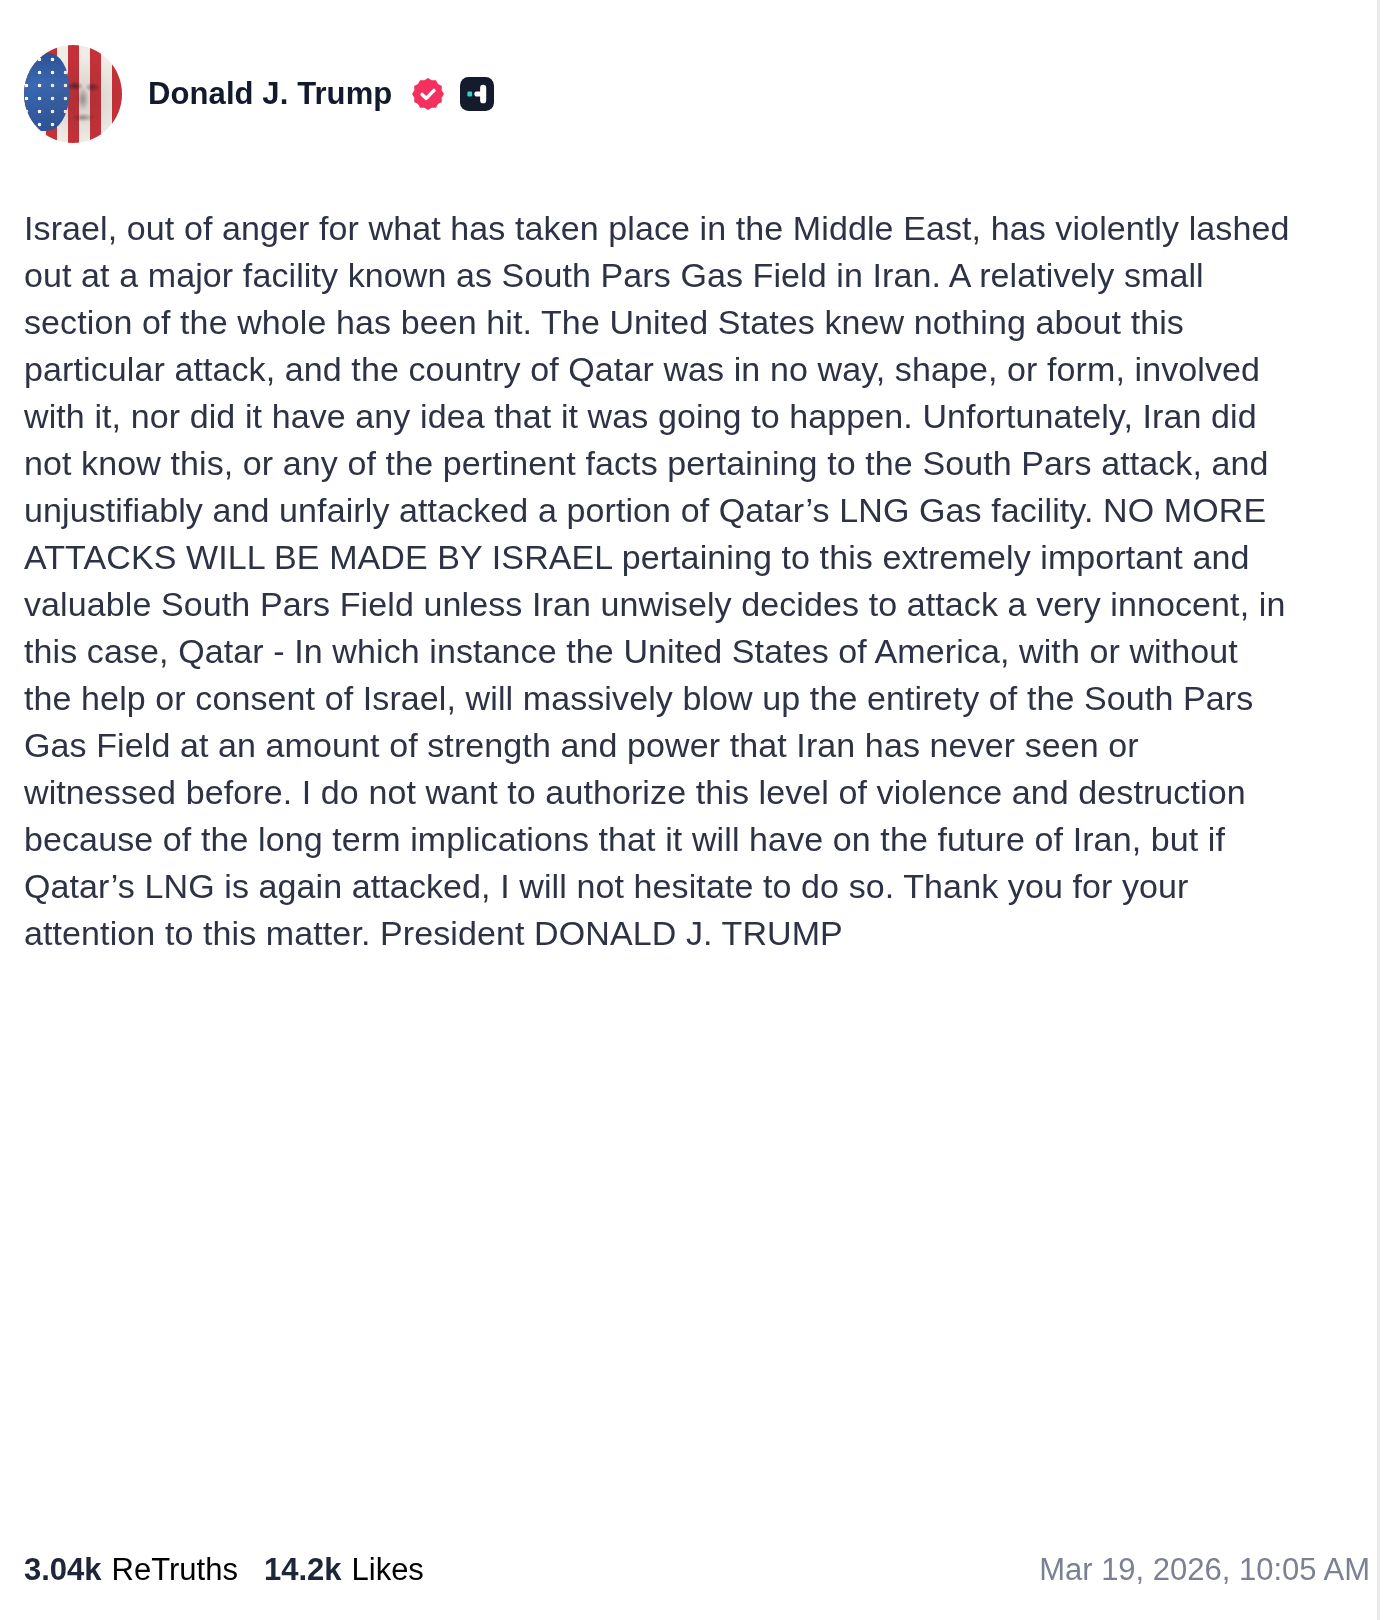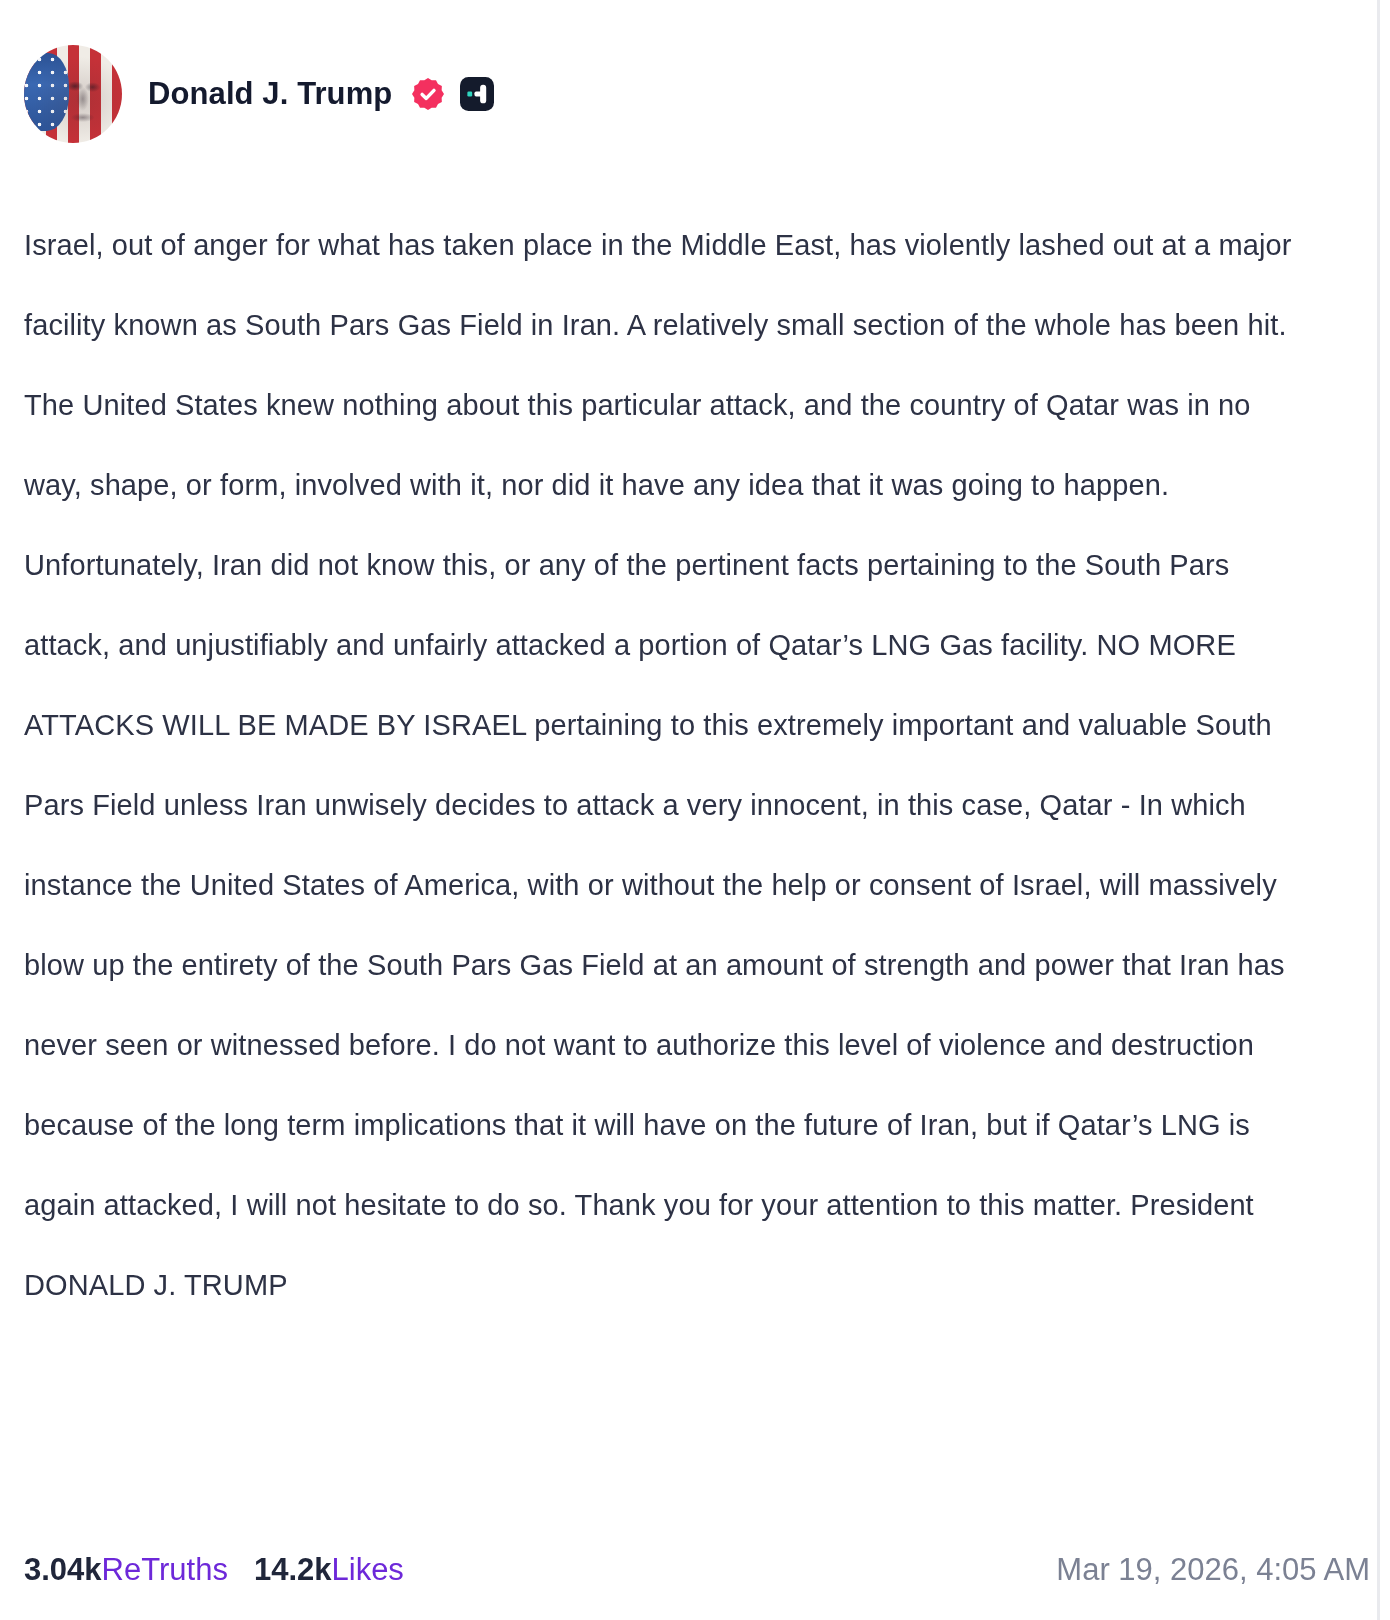--- a/index.html
+++ b/index.html
@@ -70,35 +70,35 @@
   }
   .verified-badge{width:32px;height:32px;display:block;margin-left:4px;}
   .truth-badge{width:34px;height:34px;display:block;}
   .handle{
     font-size:29px;color:var(--text-muted);margin-top:10px;cursor:pointer;
   }
   
   .post-body{
     margin-top:62px;
     padding:0 96px 0 24px;
-    font-size:29px;line-height:80px;
+    font-size:34px;line-height:47px;
     color:var(--text-primary);
     letter-spacing:.1px;
   }
   
   .footer{
     position:absolute;left:24px;right:20px;bottom:32px;
     display:flex;justify-content:space-between;align-items:baseline;
     font-size:31px;
   }
   .stats{display:flex;align-items:flex-end;}
   .stat{display:flex;align-items:baseline;cursor:pointer;}
   .stat + .stat{margin-left:26px;}
   .stat-value{font-weight:700;color:#20263A;}
-  .stat-label{color:#6d28d9;margin-left:0;}
+  .stat-label{color:#000000;margin-left:10px;}
   .timestamp{color:#7B8193;}
 </style>
 </head>
 <body>
 
 <div class="card">
 
   <div class="header">
 
     <div class="avatar">
@@ -132,17 +132,17 @@
     <div class="stats">
       <span class="stat">
         <span class="stat-value">3.04k</span>
         <span class="stat-label">ReTruths</span>
       </span>
       <span class="stat">
         <span class="stat-value">14.2k</span>
         <span class="stat-label">Likes</span>
       </span>
     </div>
-    <span class="timestamp">Mar 19, 2026, 4:05 AM</span>
+    <span class="timestamp">Mar 19, 2026, 10:05 AM</span>
   </div>
 
   <div class="card-right-border"></div>
 </div>
 
 </body></html>

